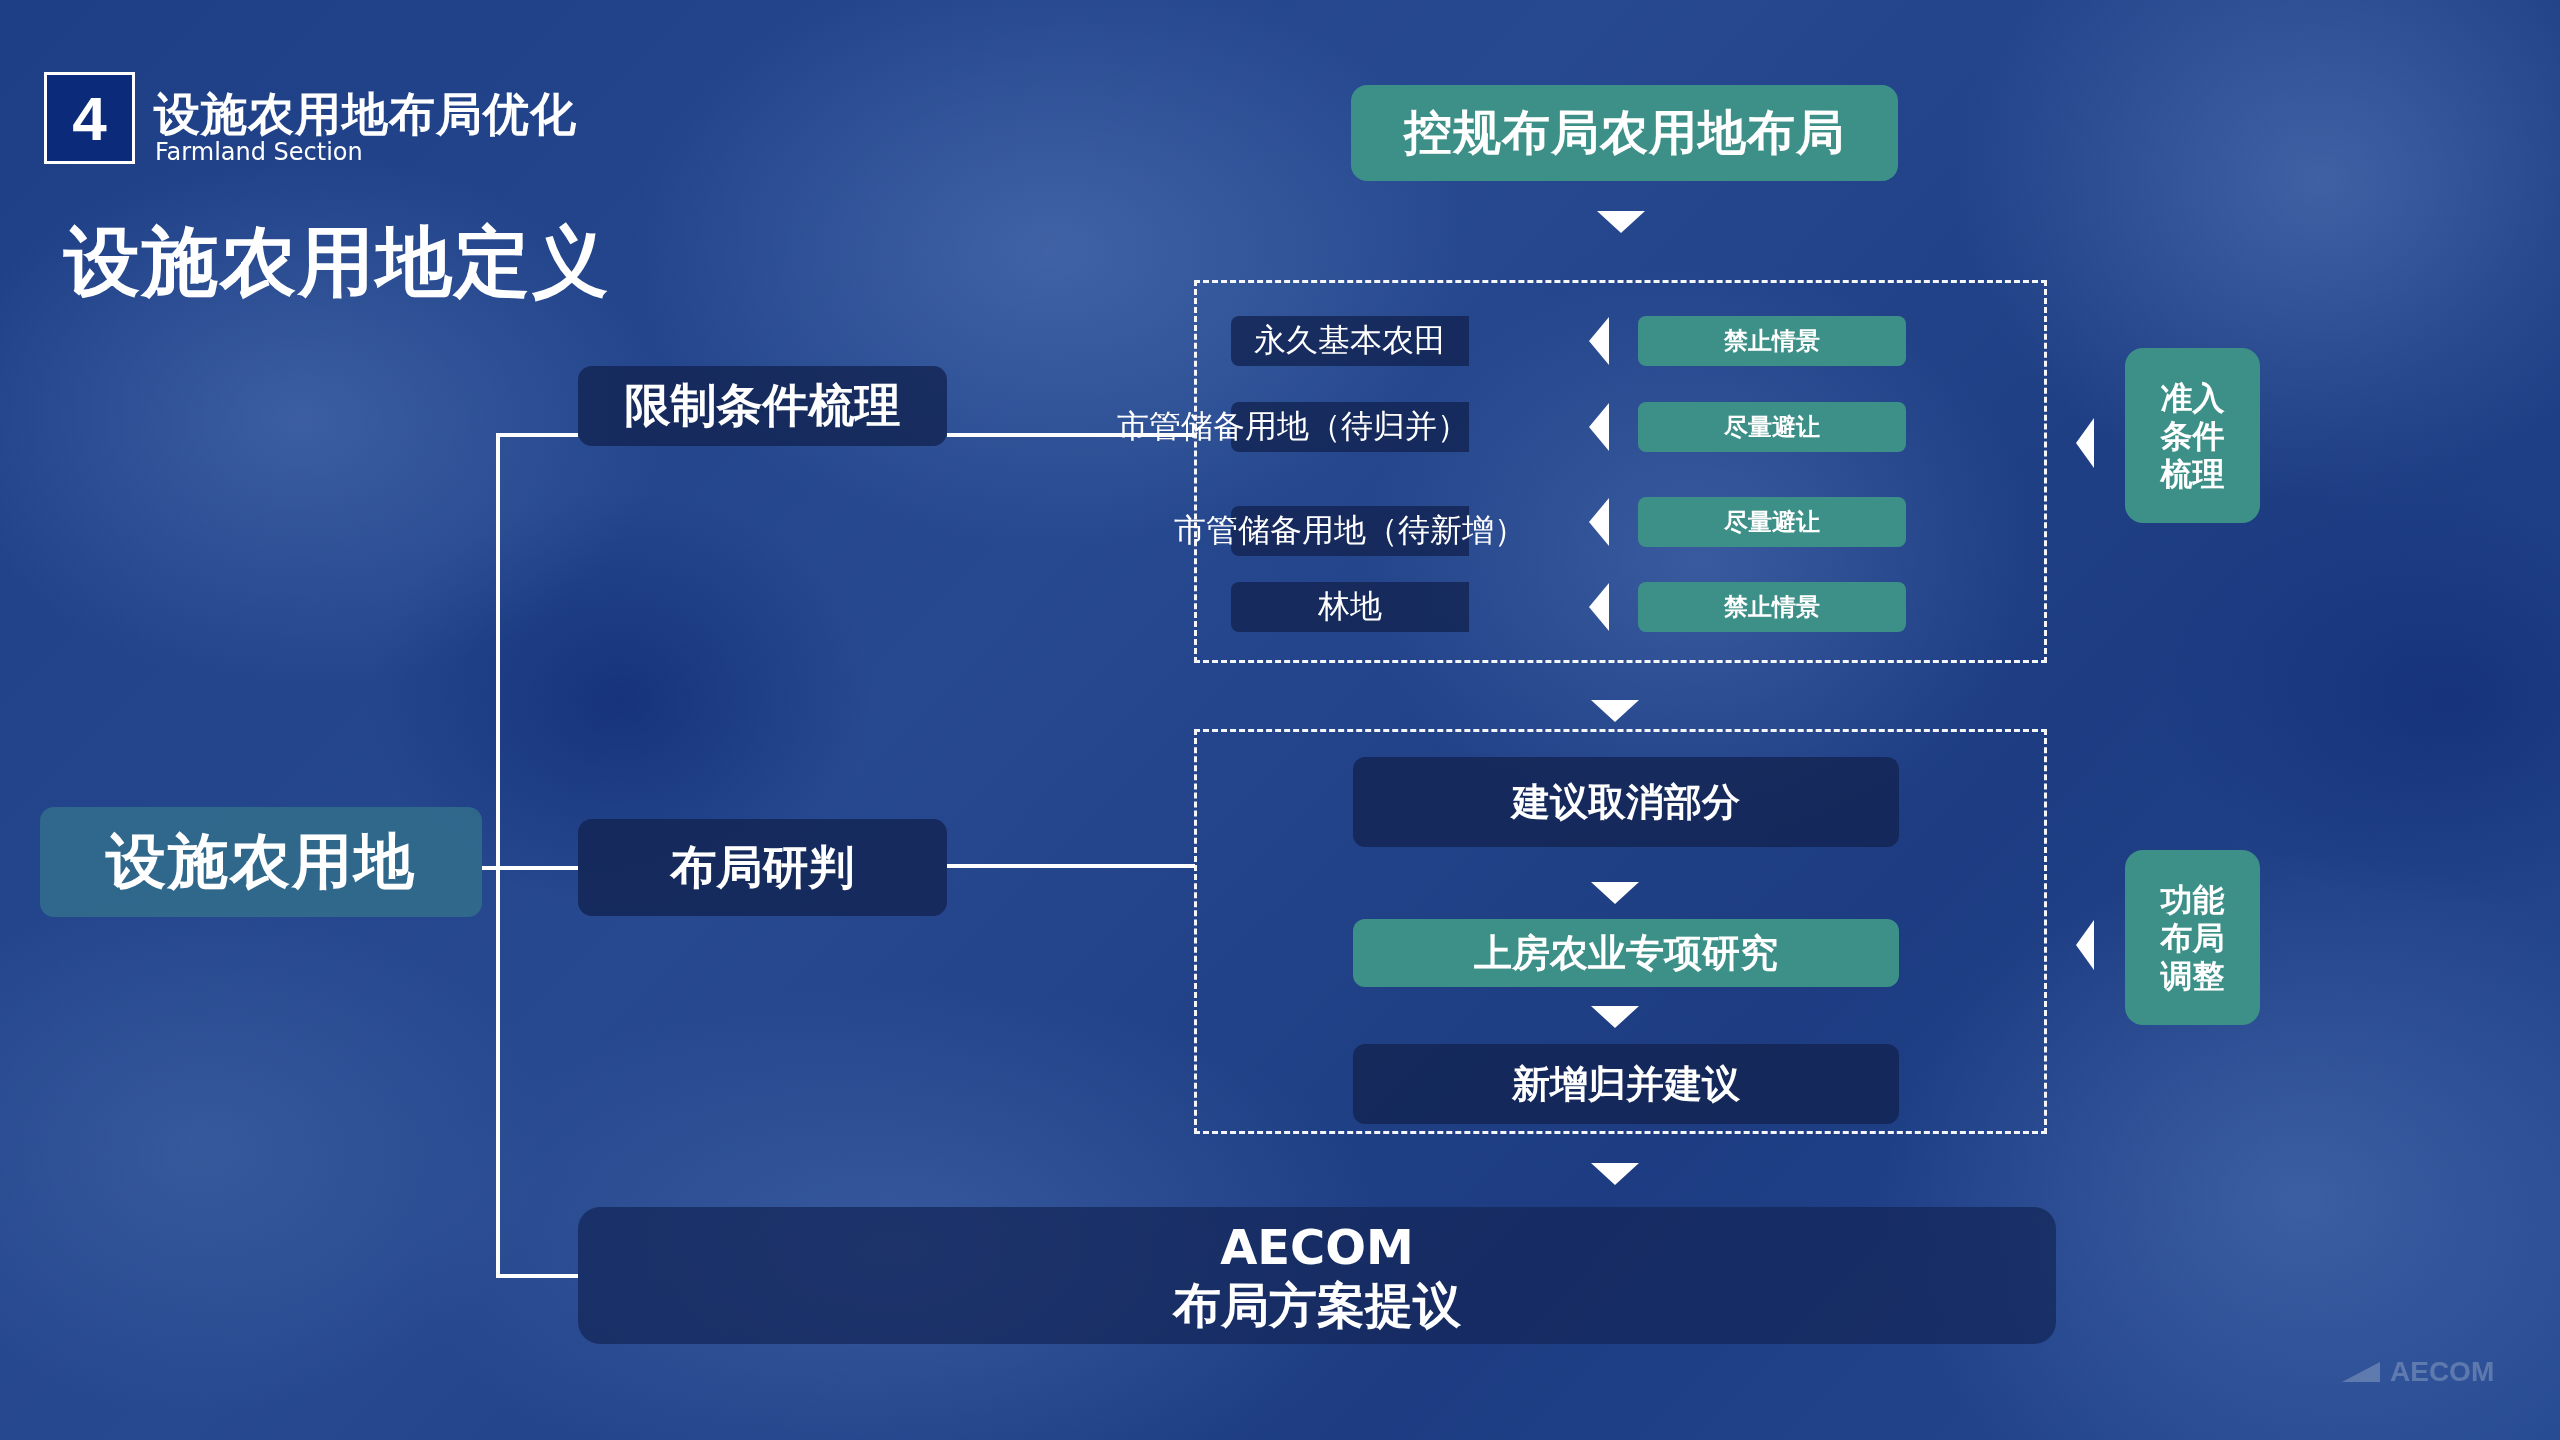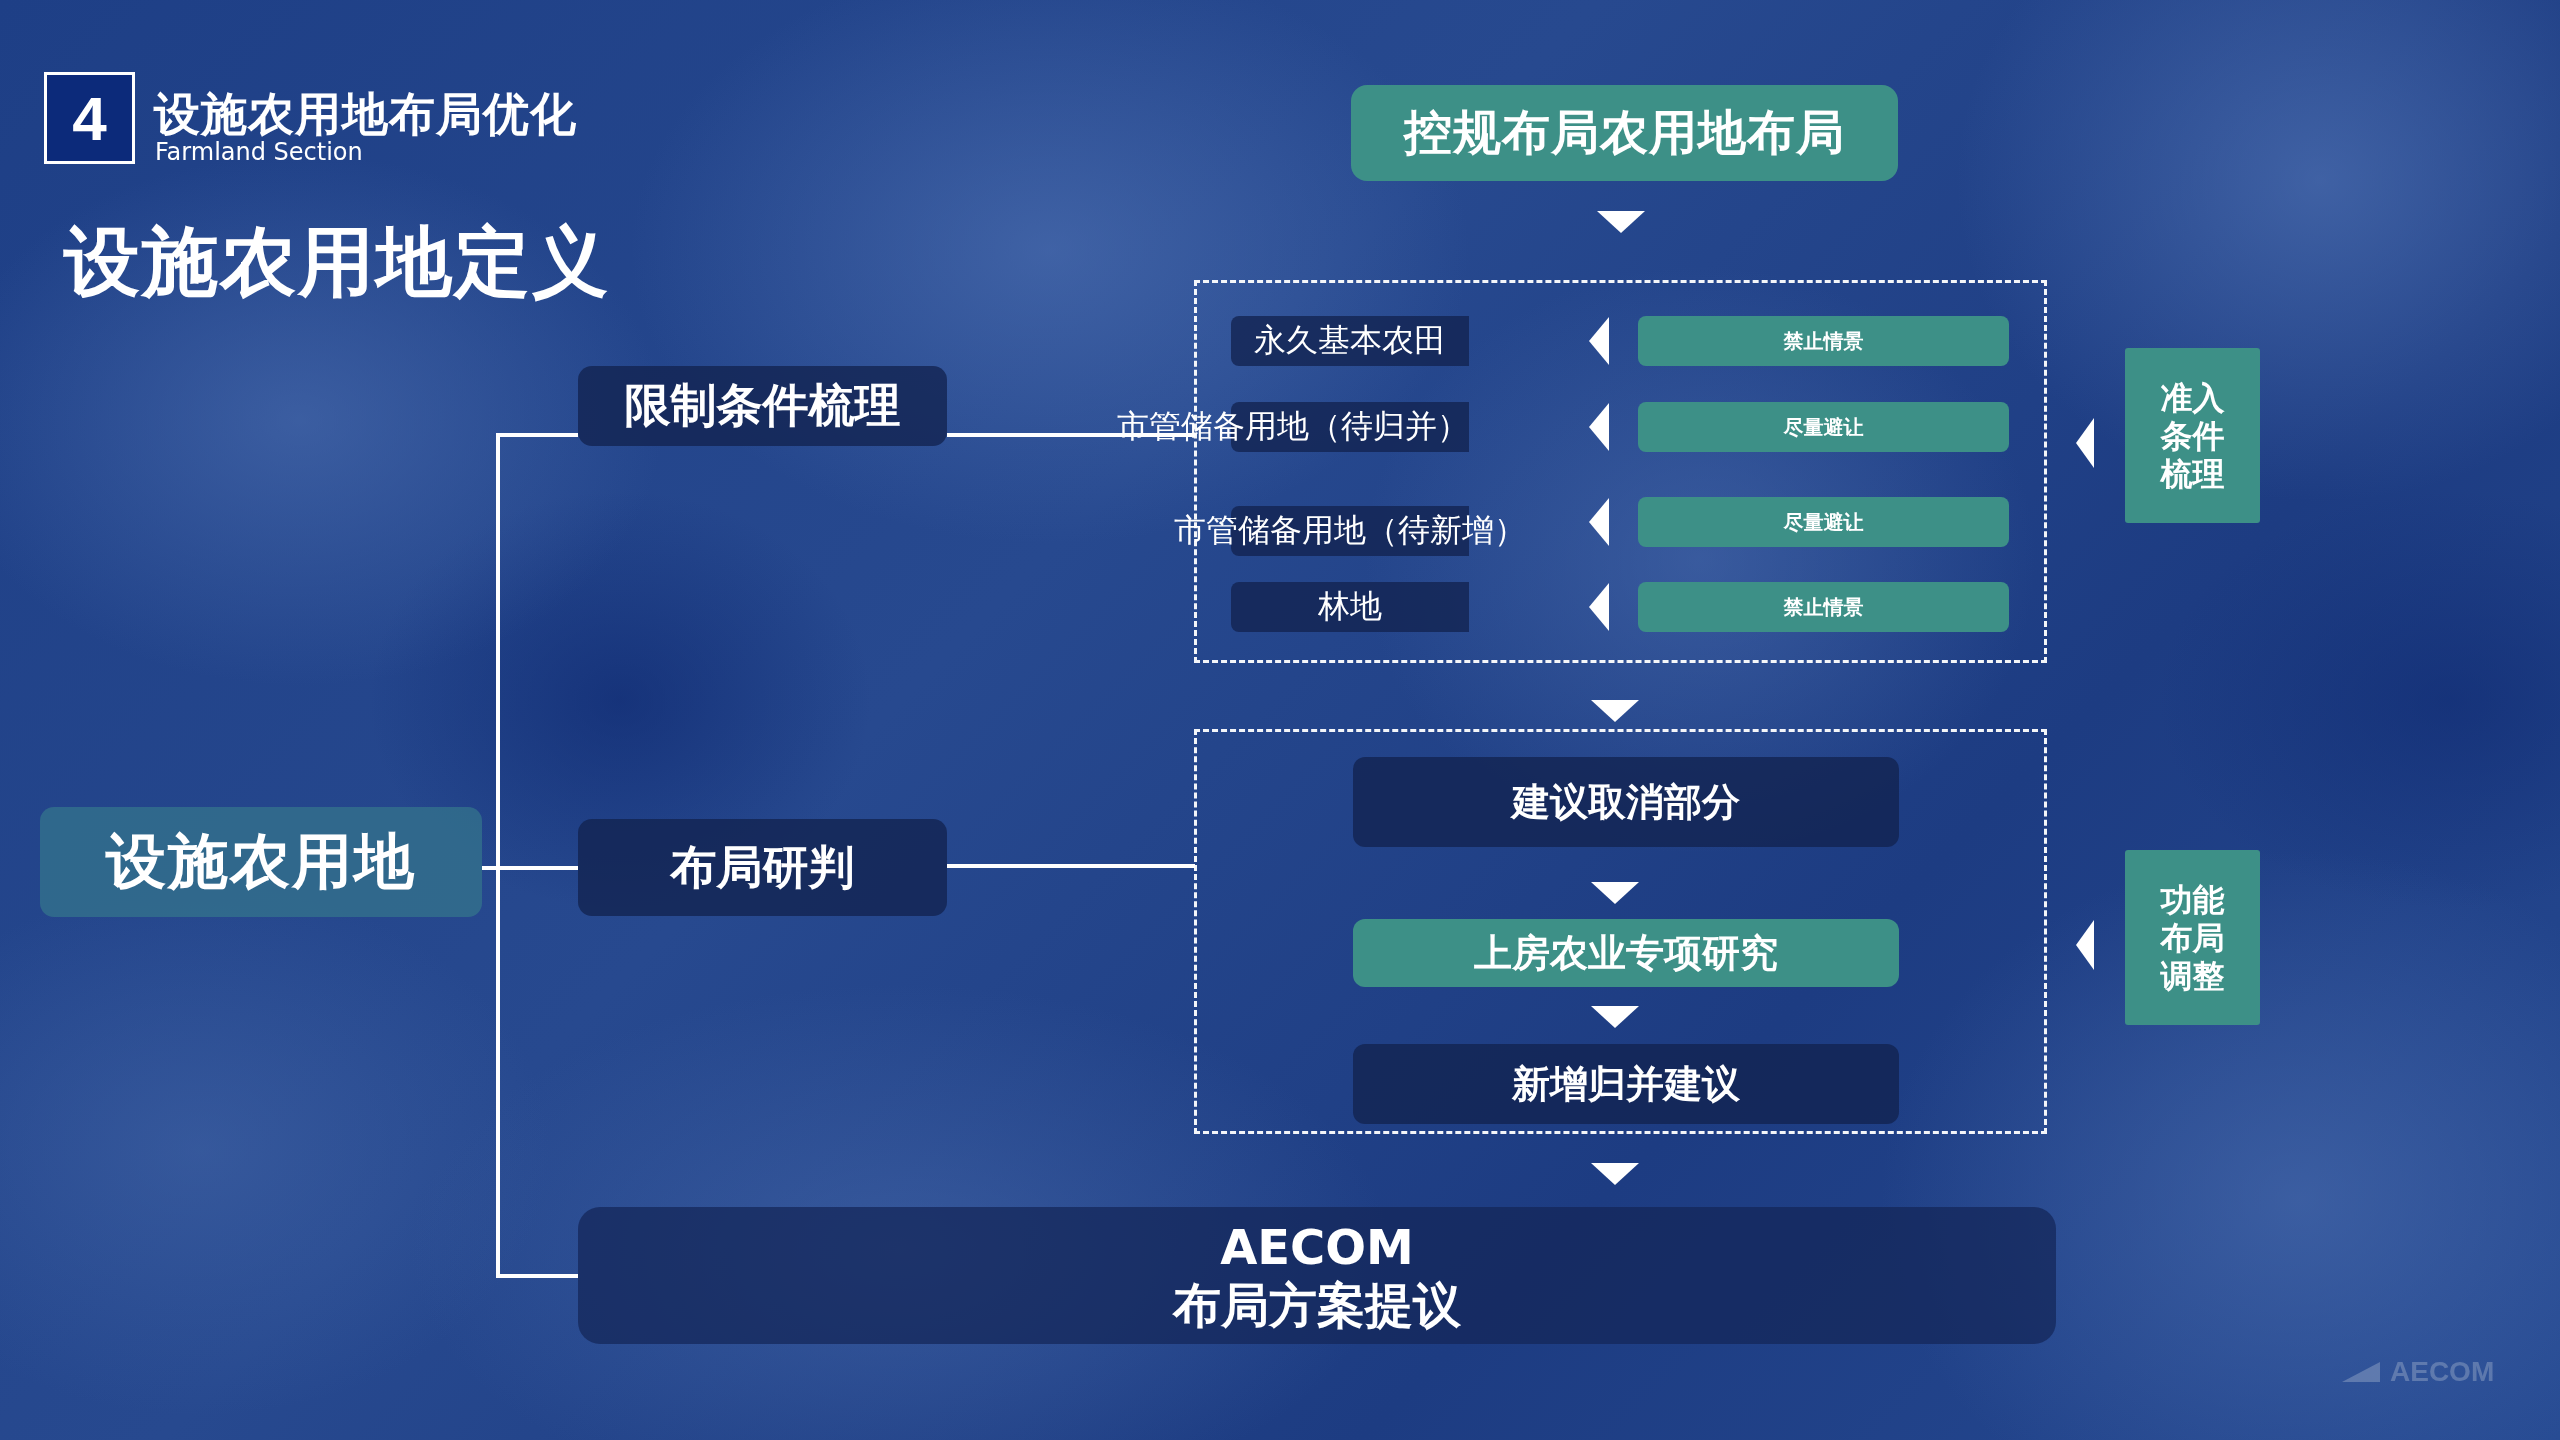--- a/index.html
+++ b/index.html
@@ -34,23 +34,23 @@
 
   
   .box { display:flex; align-items:center; justify-content:center; text-align:center; font-weight:bold; }
   .dark { background:rgba(18,35,80,0.78); }
   .teal { background:#3d9087; }
   .root-box { left:40px; top:807px; width:442px; height:110px; border-radius:14px; background:rgba(52,118,140,0.72); font-size:60px; letter-spacing:2px; }
   .branch-box { border-radius:14px; font-size:46px; }
   .header-box { left:1351px; top:85px; width:547px; height:96px; border-radius:16px; font-size:48px; letter-spacing:1px; }
 
   .row-label { left:1231px; width:238px; height:50px; border-radius:8px 0 0 8px; font-weight:normal; font-size:32px; white-space:nowrap; }
-  .row-tag { left:1638px; width:371px; height:50px; border-radius:8px; font-size:20px; }
+  .row-tag { left:1638px; width:268px; height:50px; border-radius:8px; font-size:24px; }
 
-  .side-box { left:2125px; width:135px; height:175px; border-radius:3px; font-size:32px; line-height:38px; flex-direction:column; }
+  .side-box { left:2125px; width:135px; height:175px; border-radius:18px; font-size:32px; line-height:38px; flex-direction:column; }
 
   .flow-box { left:1353px; width:546px; border-radius:12px; font-size:38px; line-height:46px; flex-direction:column; }
   .final-box { left:578px; top:1207px; width:1478px; height:137px; border-radius:22px; font-size:48px; line-height:58px; flex-direction:column; background:rgba(20,38,88,0.72); }
 
   
   .hline { height:4px; background:#ffffff; }
   .vline { width:4px; background:#ffffff; }
   .dashed { border:3px dashed rgba(255,255,255,0.95); }
 
   

